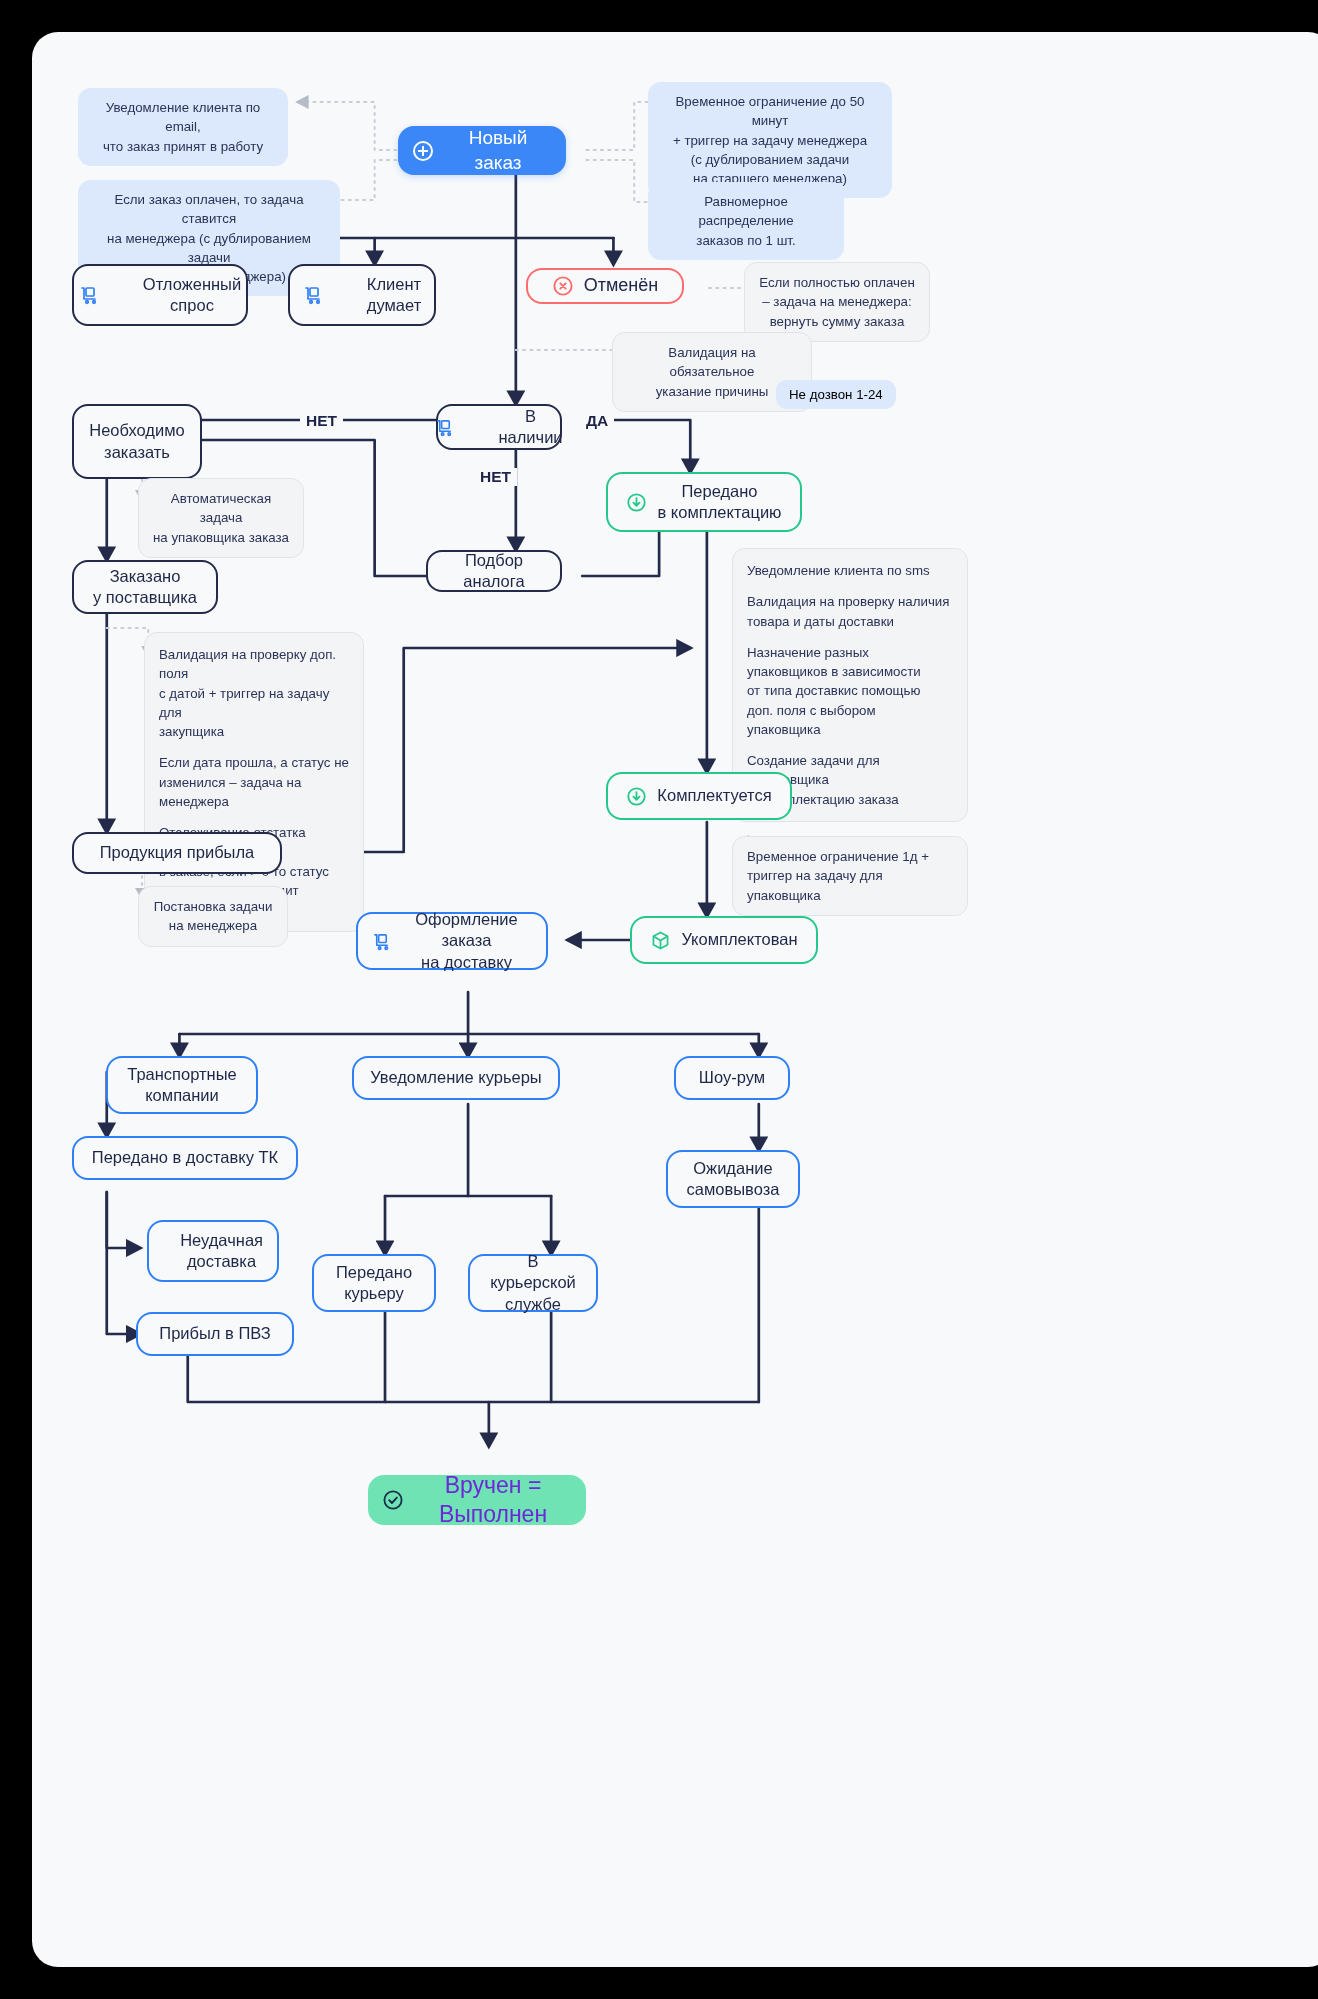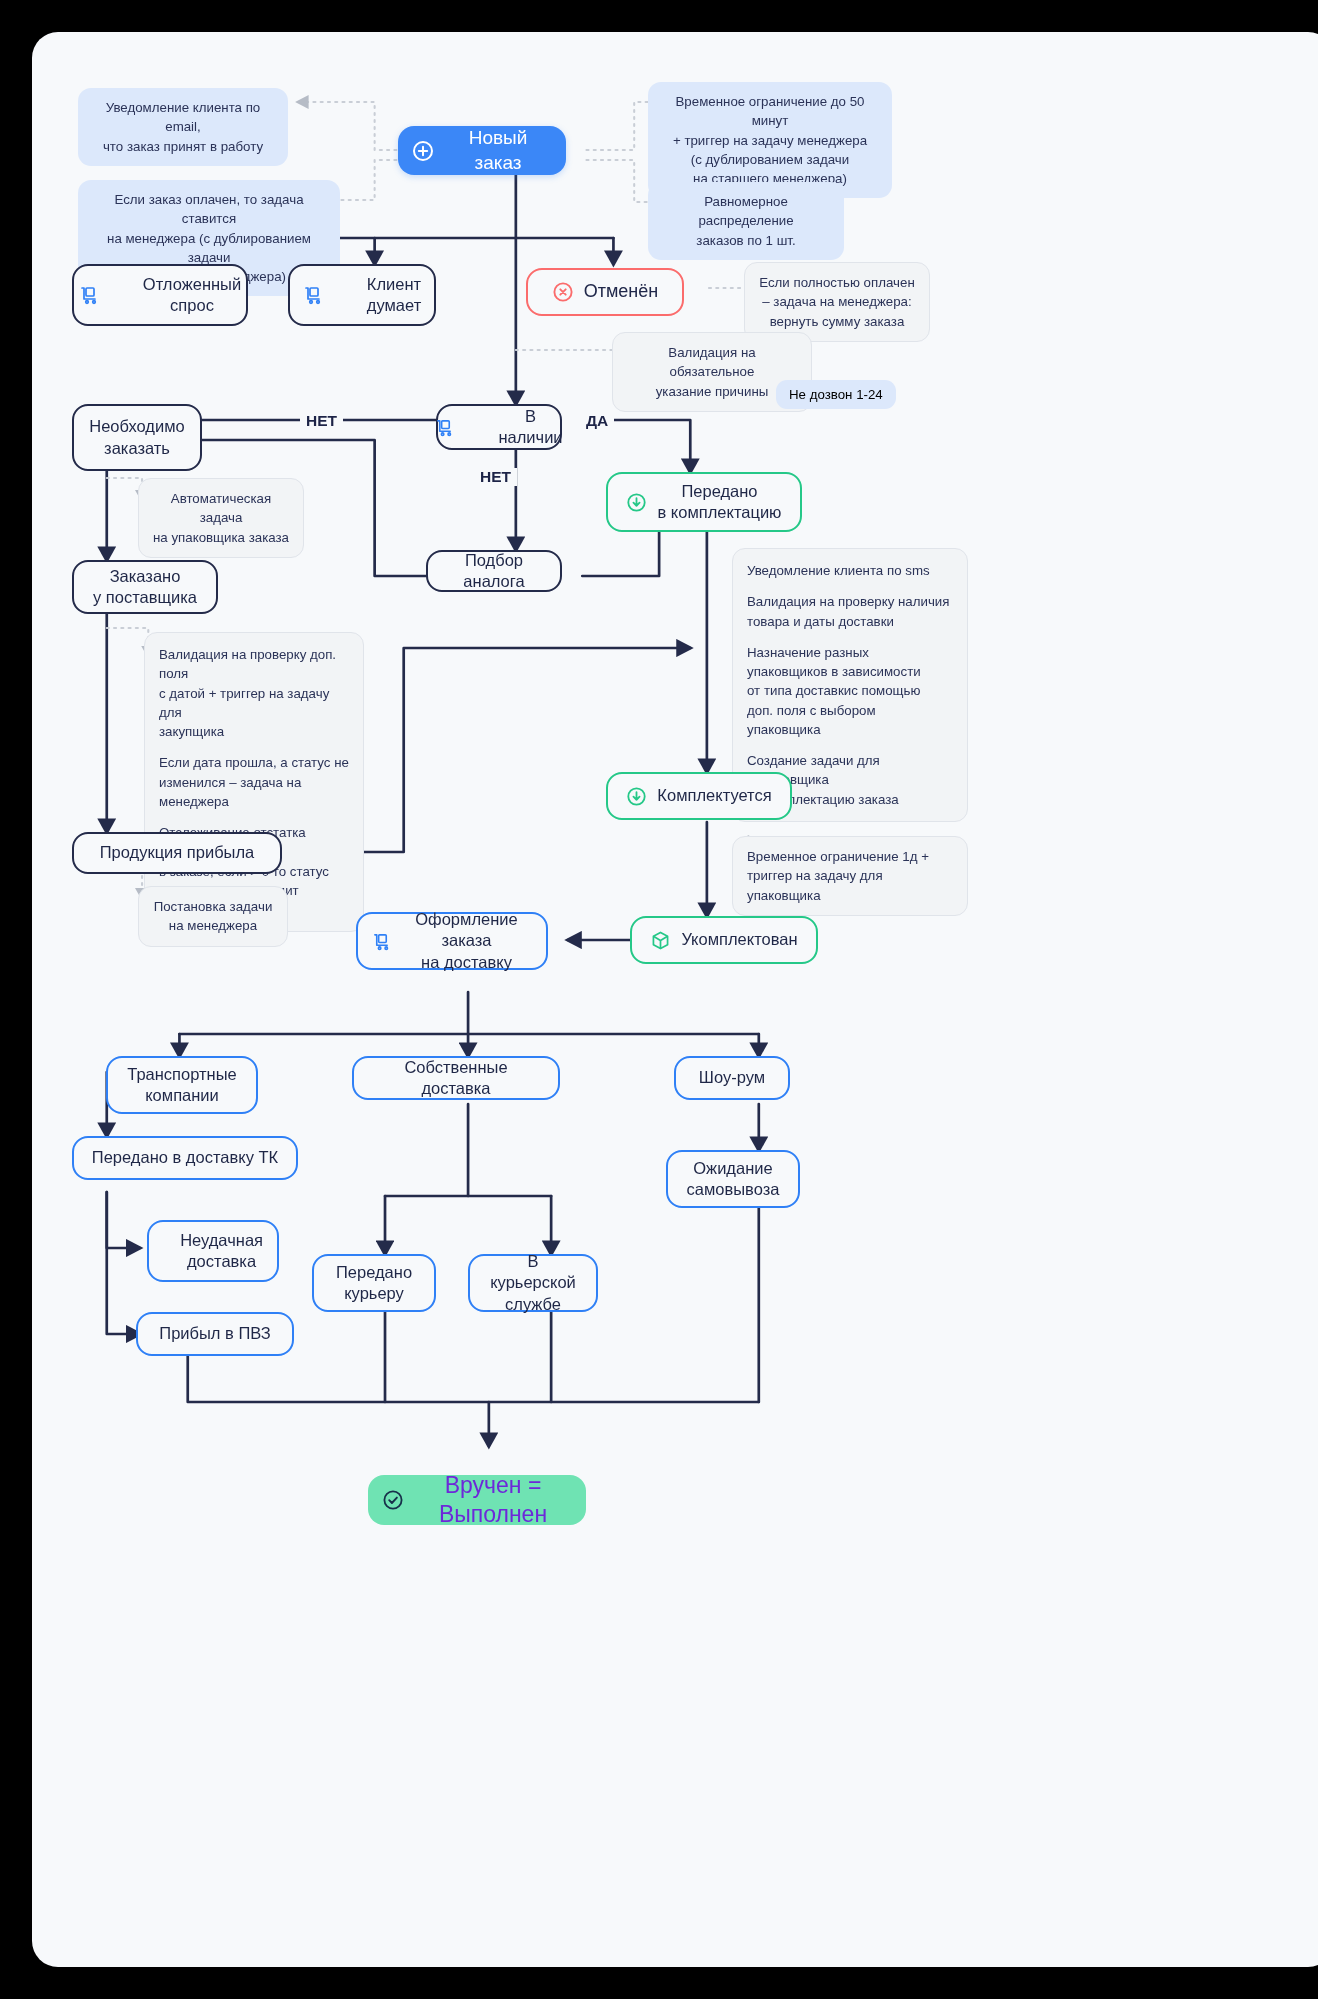--- a/index.html
+++ b/index.html
@@ -195,40 +195,40 @@
             <path d="M3 3h2v11h11"></path>
             <rect x="7" y="3" width="8" height="8" rx="1"></rect>
             <circle cx="8" cy="17" r="1.3"></circle>
             <circle cx="15" cy="17" r="1.3"></circle>
           </svg>
     </span>
     <span class="lbl">Клиент
 думает</span>
   </div>
 
-  <div class="node n-red" style="left:494px;top:236px;width:158px;height:48px;font-size:18px;font-weight:500;">
+  <div class="node n-red" style="left:494px;top:236px;width:158px;height:36px;font-size:18px;font-weight:500;">
     <span class="ico">
       <svg width="22" height="22" viewBox="0 0 22 22">
             <circle cx="11" cy="11" r="8.6" fill="none" stroke="#fb6c6c" stroke-width="1.9"></circle>
             <path d="M8.3 8.3l5.4 5.4M13.7 8.3l-5.4 5.4" stroke="#fb6c6c" stroke-width="1.9" stroke-linecap="round"></path>
           </svg>
     </span>
     <span class="lbl">Отменён</span>
   </div>
 
   <div class="note note-gray center" style="left:712px;top:230px;width:186px;">Если полностью оплачен
 – задача на менеджера:
 вернуть сумму заказа</div>
 
   <div class="note note-gray center" style="left:580px;top:300px;width:200px;">Валидация на обязательное
 указание причины</div>
 
   <div class="badge" style="left:744px;top:348px;">Не дозвон 1-24</div>
 
-  <div class="node n-dark" style="left:40px;top:372px;width:130px;height:67px;">
+  <div class="node n-dark" style="left:40px;top:372px;width:130px;height:75px;">
     <span class="lbl">Необходимо
 заказать</span>
   </div>
 
   <div class="node n-dark" style="left:404px;top:372px;width:126px;height:46px;">
     <span class="ico">
       <svg width="19" height="19" viewBox="0 0 20 20" fill="none" stroke="#2f80f6" stroke-width="1.7" stroke-linecap="round" stroke-linejoin="round">
             <path d="M3 3h2v11h11"></path>
             <rect x="7" y="3" width="8" height="8" rx="1"></rect>
             <circle cx="8" cy="17" r="1.3"></circle>
@@ -332,21 +332,21 @@
     <span class="lbl">Оформление заказа
 на доставку</span>
   </div>
 
   <div class="node n-blue" style="left:74px;top:1024px;width:152px;height:58px;">
     <span class="lbl">Транспортные
 компании</span>
   </div>
 
   <div class="node n-blue" style="left:320px;top:1024px;width:208px;height:44px;">
-    <span class="lbl">Собственные доставка</span>
+    <span class="lbl">Уведомление курьеры</span>
   </div>
 
   <div class="node n-blue" style="left:642px;top:1024px;width:116px;height:44px;">
     <span class="lbl">Шоу-рум</span>
   </div>
 
   <div class="node n-blue" style="left:40px;top:1104px;width:226px;height:44px;">
     <span class="lbl">Передано в доставку ТК</span>
   </div>
 

